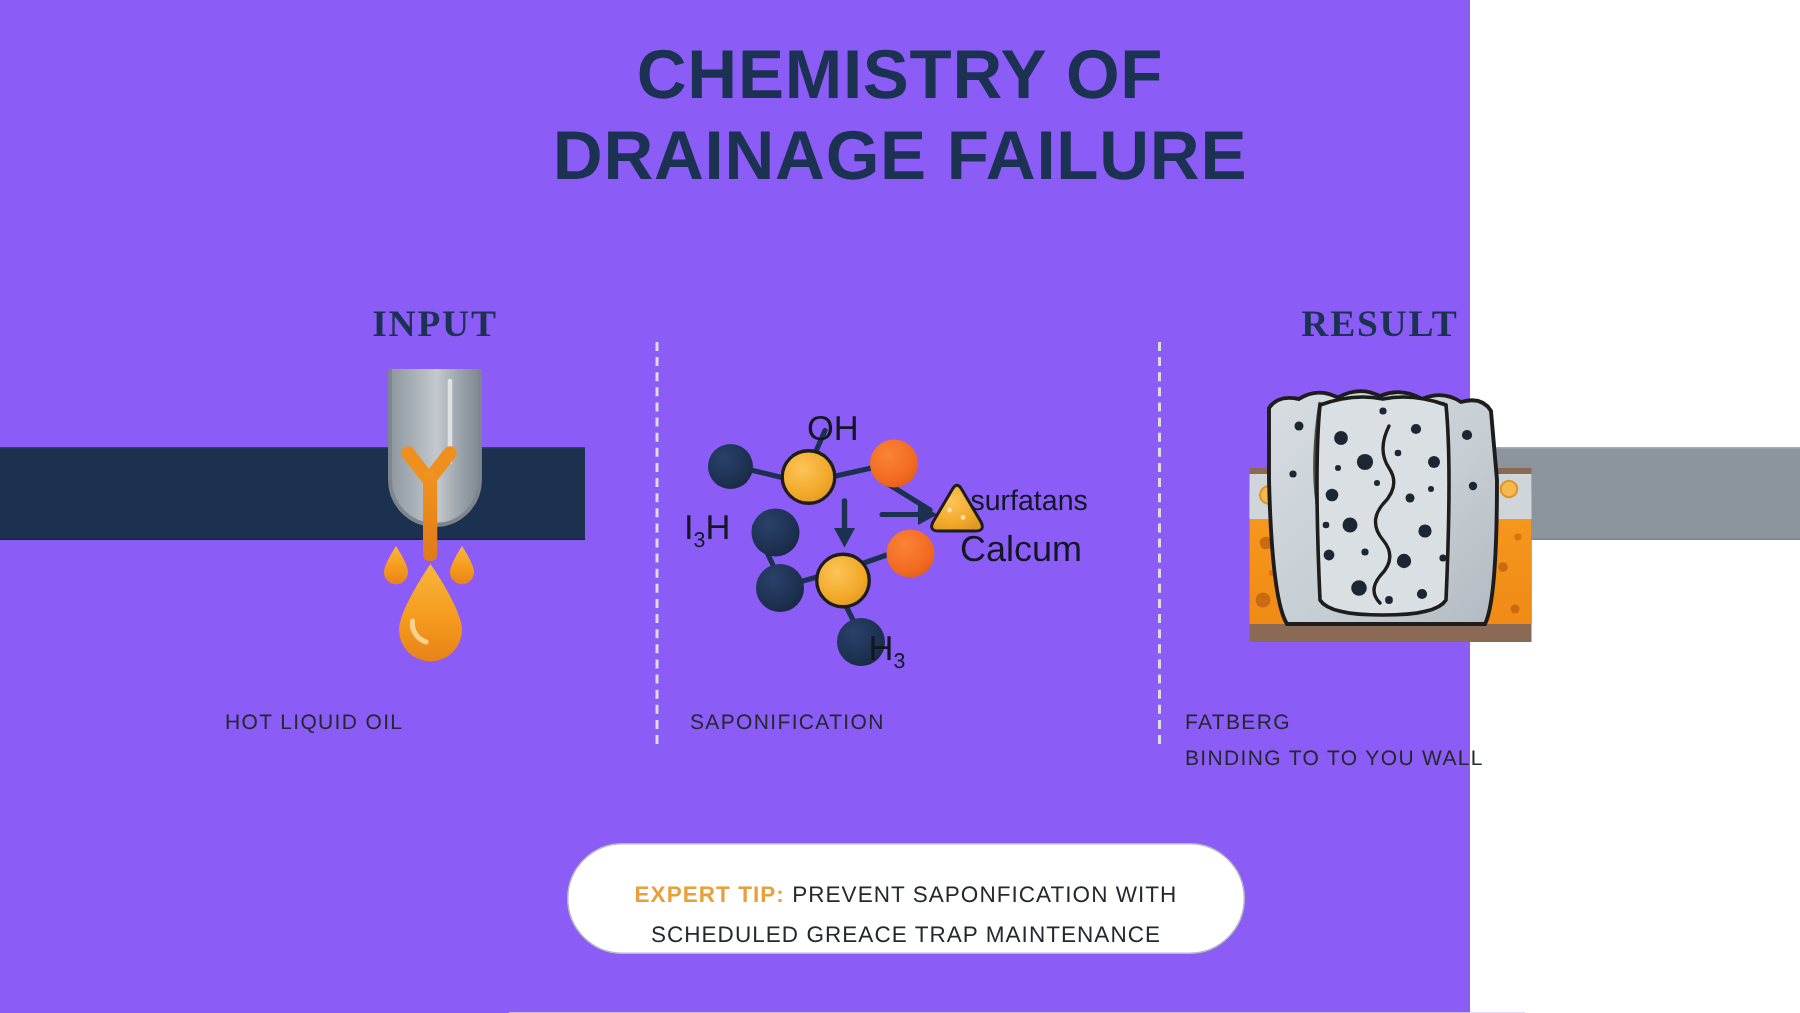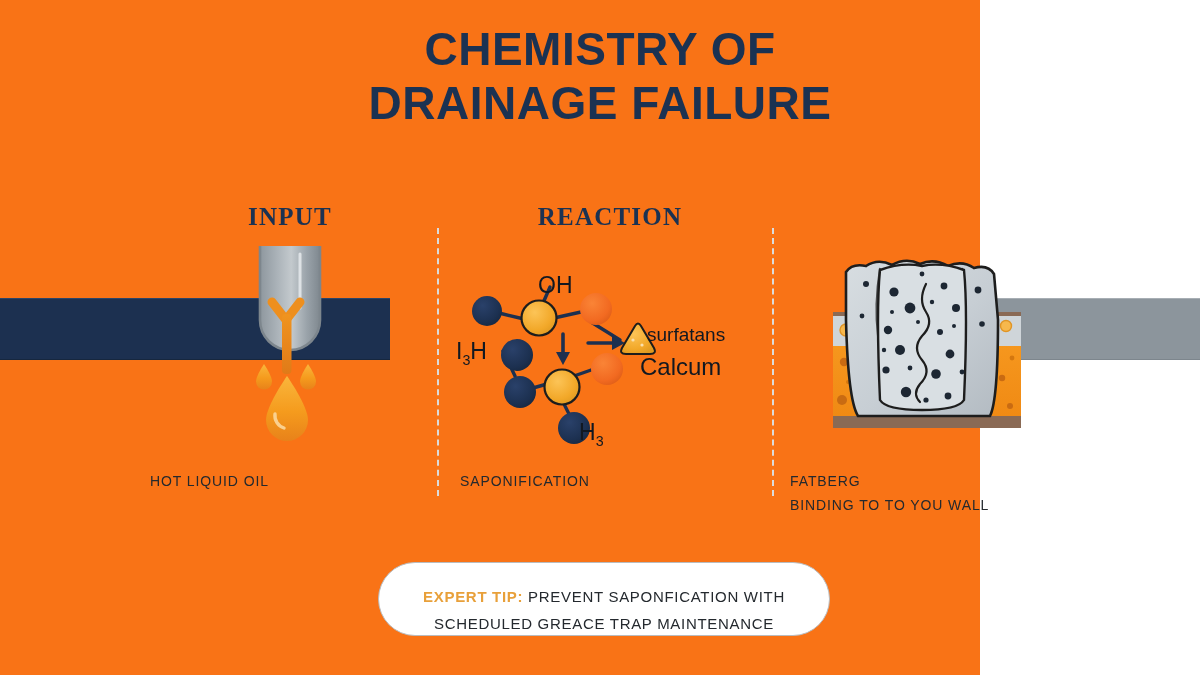--- a/index.html
+++ b/index.html
@@ -5,21 +5,21 @@
   * { box-sizing: border-box; margin: 0; padding: 0; }
   html, body {
     width: 1200px; height: 675px;
     background: #ffffff;
     font-family: "Liberation Sans", sans-serif;
     overflow: hidden;
   }
   #stage {
     position: relative;
     width: 980px; height: 675px;
-    background: #f97316;
+    background: #8b5cf6;
   }
 
   
   .title {
     position: absolute;
     top: 22px; left: 0; width: 1200px;
     text-align: center;
     color: #1b3252;
     font-weight: bold;
     font-size: 46px;
@@ -138,21 +138,21 @@
 
   <div class="title">
     <span>CHEMISTRY OF</span>
     <span class="l2">DRAINAGE FAILURE</span>
   </div>
 
   <div class="divider d1"></div>
   <div class="divider d2"></div>
 
   <div class="col-head c1">INPUT</div>
-  <div class="col-head c2">REACTION</div>
+  <div class="col-head c3">RESULT</div>
 
   <div class="art-input">
     <svg width="200" height="206" viewBox="0 0 200 206">
       <defs>
         <linearGradient id="pipeGrad" x1="0" y1="0" x2="1" y2="0">
           <stop offset="0%" stop-color="#8e979e"></stop>
           <stop offset="28%" stop-color="#aab2b8"></stop>
           <stop offset="52%" stop-color="#c3c9cd"></stop>
           <stop offset="78%" stop-color="#9aa3aa"></stop>
           <stop offset="100%" stop-color="#7f888f"></stop>

